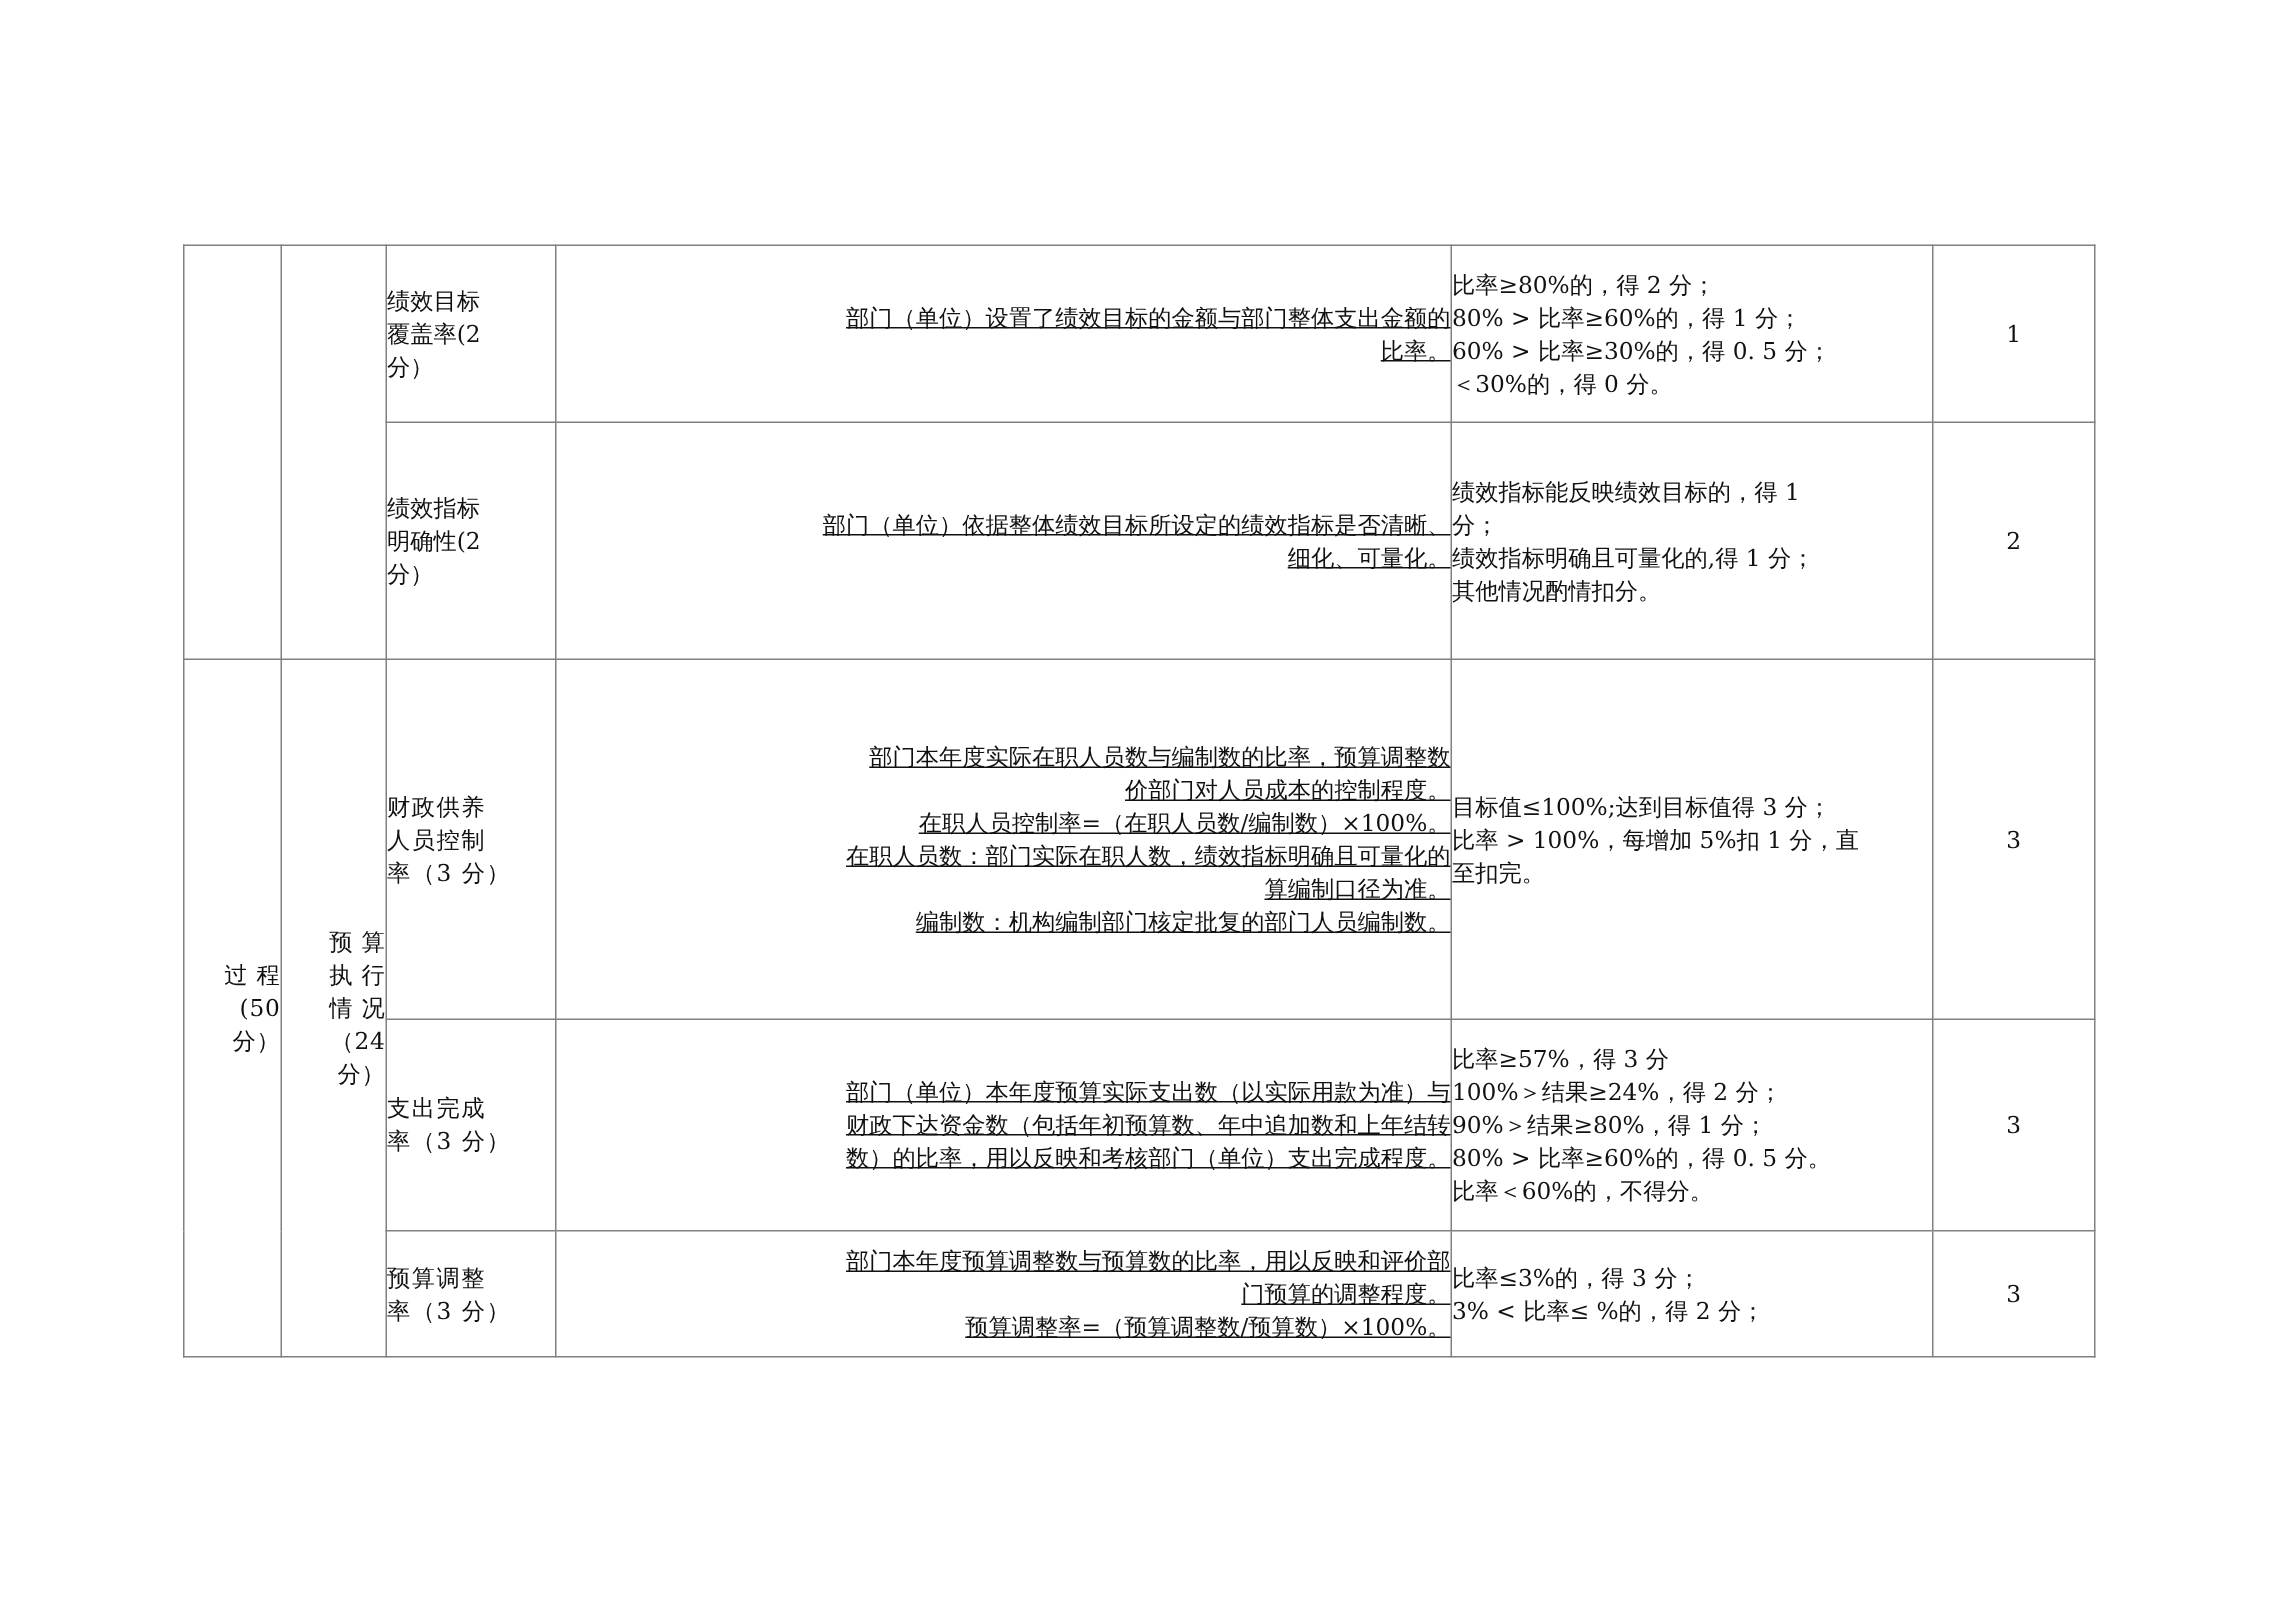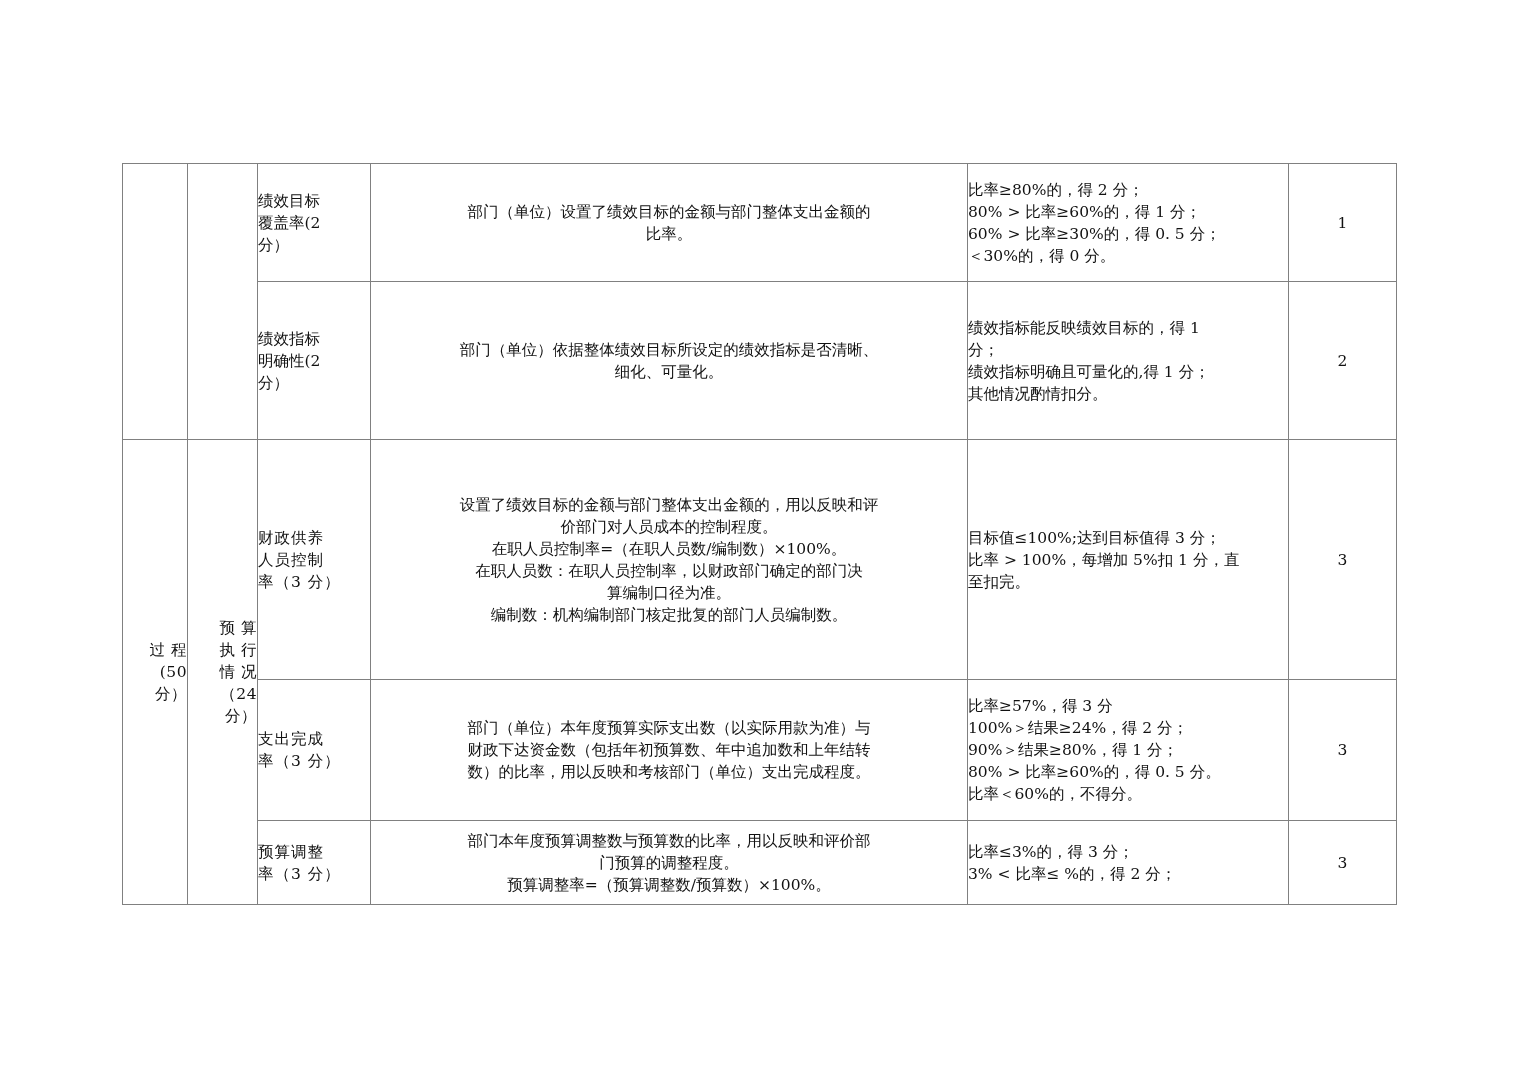--- a/index.html
+++ b/index.html
@@ -60,21 +60,22 @@
     line-height: 1.75;
     text-align: left;
   }
   .indicator .ln { display: block; white-space: nowrap; }
   .indicator.spread .ln { letter-spacing: 1px; }
 
   .desc {
     padding: 7px 10px 7px 9px;
     font-size: 16px;
     line-height: 1.52;
-    text-align: center;
+    text-align: right;
+    text-decoration: underline;
   }
   .desc .ln { display: block; }
 
   .criteria {
     padding: 7px 6px 7px 9px;
     font-size: 15.5px;
     line-height: 1.5;
     text-align: left;
   }
   .criteria .ln { display: block; white-space: nowrap; }
@@ -160,24 +161,24 @@
           <span class="ln">情 况</span>
           <span class="ln">（24</span>
           <span class="ln">分）</span>
         </td>
         <td class="indicator spread">
           <span class="ln">财政供养</span>
           <span class="ln">人员控制</span>
           <span class="ln">率（3 分）</span>
         </td>
         <td class="desc">
-          <span class="ln">设置了绩效目标的金额与部门整体支出金额的，用以反映和评</span>
+          <span class="ln">部门本年度实际在职人员数与编制数的比率，预算调整数</span>
           <span class="ln">价部门对人员成本的控制程度。</span>
           <span class="ln">在职人员控制率=（在职人员数/编制数）×100%。</span>
-          <span class="ln">在职人员数：在职人员控制率，以财政部门确定的部门决</span>
+          <span class="ln">在职人员数：部门实际在职人数，绩效指标明确且可量化的</span>
           <span class="ln">算编制口径为准。</span>
           <span class="ln">编制数：机构编制部门核定批复的部门人员编制数。</span>
         </td>
         <td class="criteria">
           <span class="ln">目标值≤100%;达到目标值得 3 分；</span>
           <span class="ln">比率 &gt; 100%，每增加 5%扣 1 分，直</span>
           <span class="ln">至扣完。</span>
         </td>
         <td class="valcell">3</td>
       </tr>

